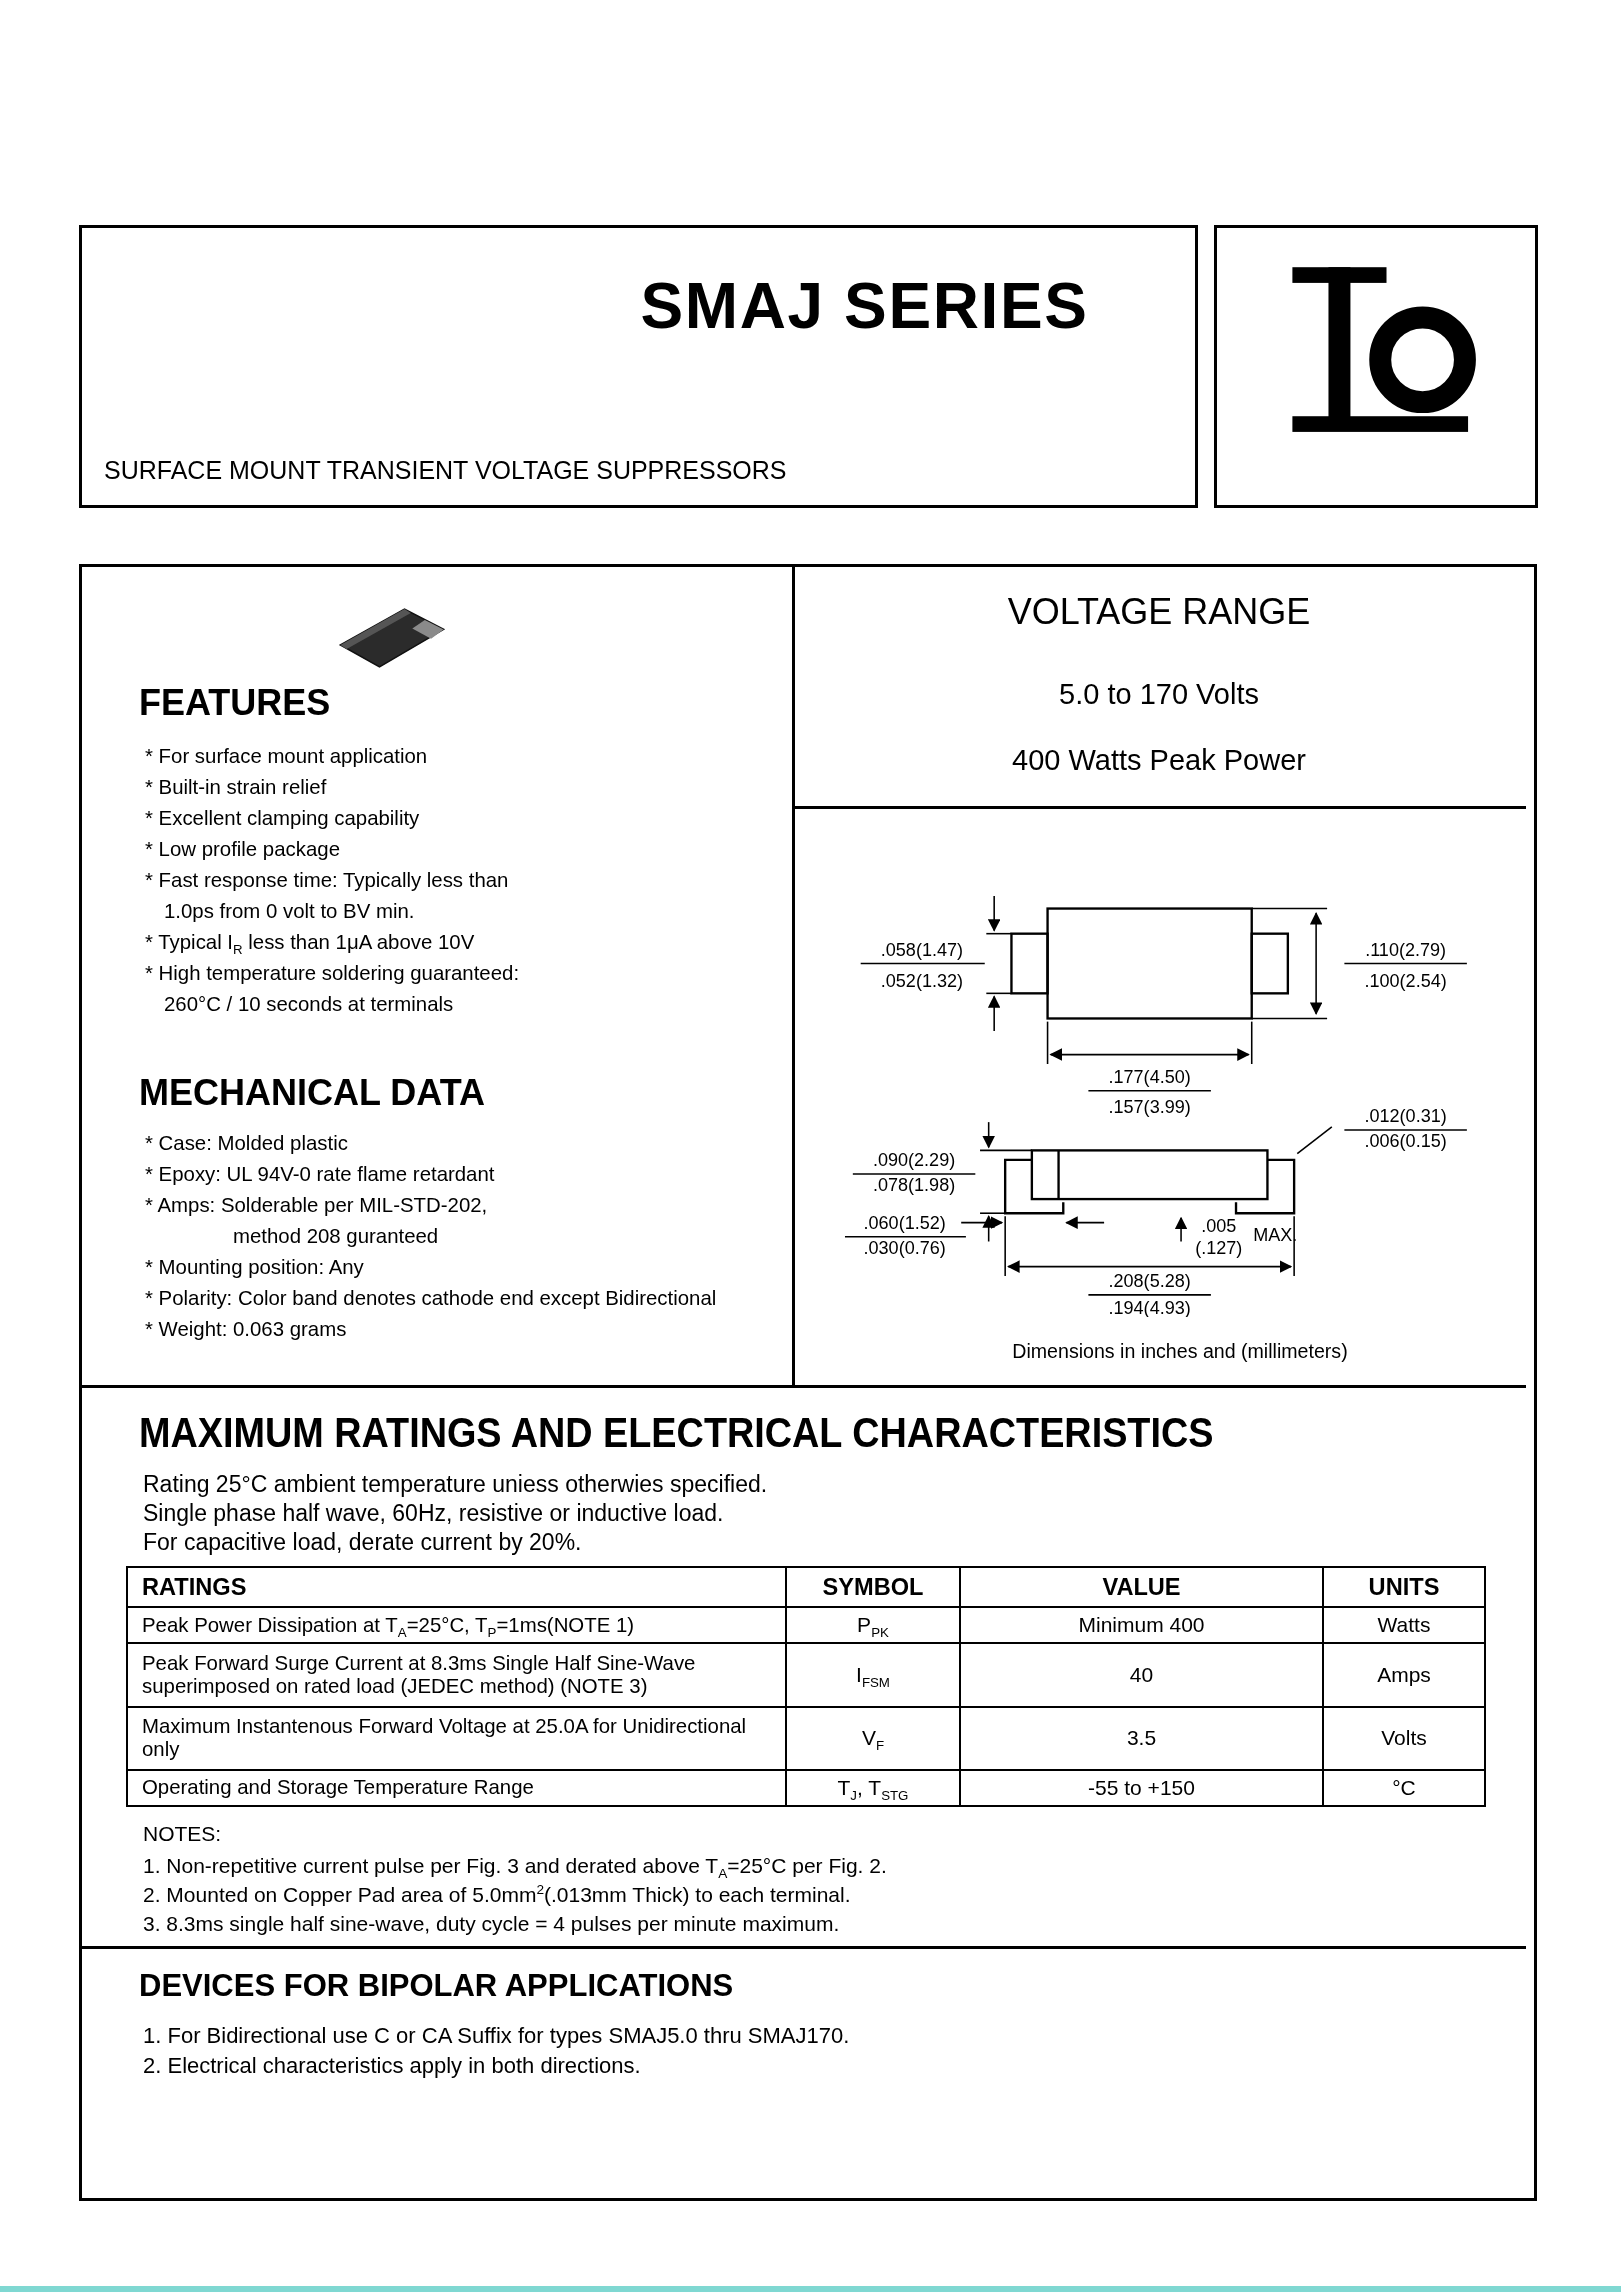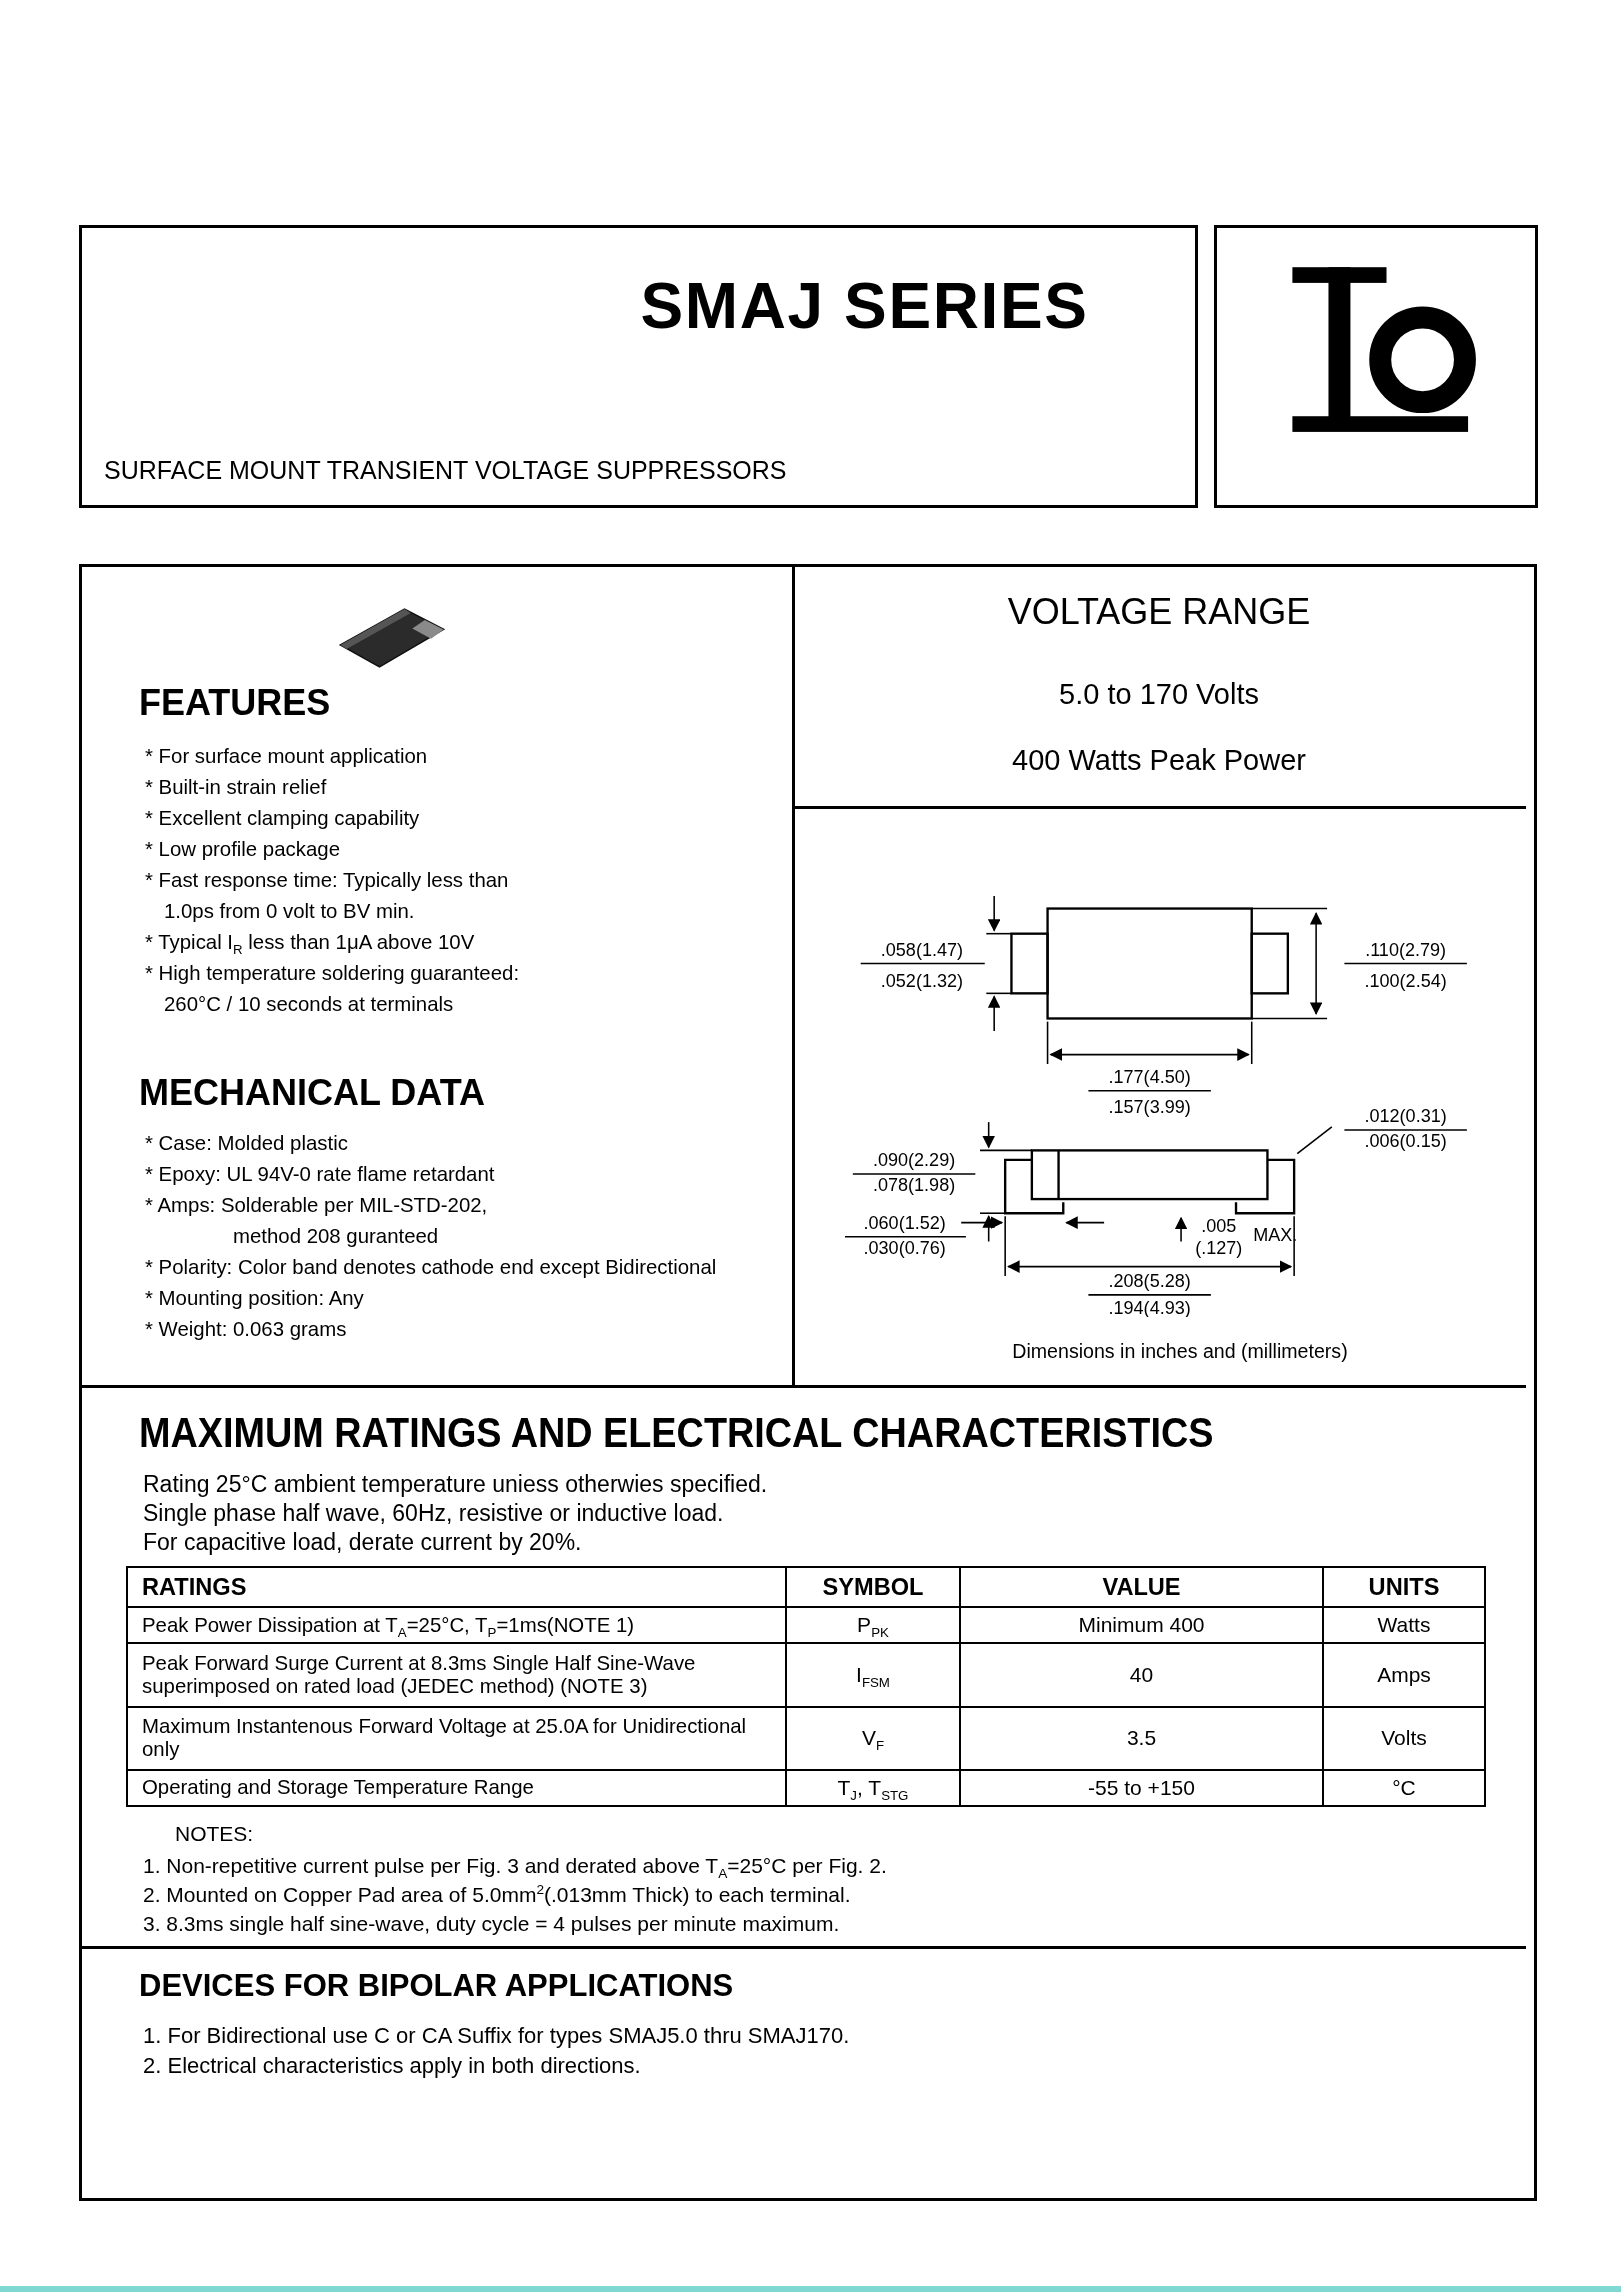--- a/index.html
+++ b/index.html
@@ -53,21 +53,21 @@
   .conditions{position:absolute;left:61px;top:903px;font-size:23px;line-height:29px;white-space:nowrap;}
   table.rt{position:absolute;left:44px;top:999px;width:1358px;border-collapse:collapse;table-layout:fixed;border-radius:27px;}
   .rt col.c0{width:659px;}.rt col.c1{width:174px;}.rt col.c2{width:363px;}.rt col.c3{width:162px;}
   .rt th,.rt td{border:2.4px solid #000;text-align:center;vertical-align:middle;font-size:21px;padding:1.6px 6.3px;background:#fff;}
   .rt th{font-size:23.6px;height:35px;}
   .rt .l{text-align:left;padding-left:14px;}
   .rt td.l{font-size:20.4px;}
   .rt tr.r1 td{height:31px;}
   .rt tr.r2 td{height:58px;}
   .rt sub{font-size:13.3px;}
-  .notes-title{position:absolute;left:61px;top:1255px;font-size:21px;margin-left:32px;}
+  .notes-title{position:absolute;left:61px;top:1255px;font-size:21px;}
   .notes{position:absolute;left:61px;top:1284px;font-size:21px;line-height:29px;white-space:nowrap;}
 
   
   .bipolar-title{left:57px;top:1401px;font-size:31px;}
   .bipolar-lines{position:absolute;left:61px;top:1454px;font-size:22px;line-height:30px;white-space:nowrap;}
 
   .accent-line{position:absolute;left:0;top:2286px;width:1622px;height:6.3px;background:#7fd8d2;}
 </style>
 </head>
 <body>
@@ -112,22 +112,22 @@
       <div class="tline">* High temperature soldering guaranteed:</div>
       <div class="tline ind">260°C / 10 seconds at terminals</div>
     </div>
 
     <div class="sec-title mech-title">MECHANICAL DATA</div>
     <div class="mech-list">
       <div class="tline">* Case: Molded plastic</div>
       <div class="tline">* Epoxy: UL 94V-0 rate flame retardant</div>
       <div class="tline">* Amps: Solderable per MIL-STD-202,</div>
       <div class="tline ind2">method 208 guranteed</div>
+      <div class="tline">* Mounting position: Any</div>
       <div class="tline">* Polarity: Color band denotes cathode end except Bidirectional</div>
-      <div class="tline">* Mounting position: Any</div>
       <div class="tline">* Weight: 0.063 grams</div>
     </div>
 
     <div class="rc vr-title">VOLTAGE RANGE</div>
     <div class="rc vr-range">5.0 to 170 Volts</div>
     <div class="rc vr-power">400 Watts Peak Power</div>
 
     <svg class="pkg-svg" width="691" height="440" viewBox="0 0 880 560">
       <defs>
         <marker id="arr" viewBox="0 0 10 10" refX="9" refY="5" markerWidth="8" markerHeight="8" orient="auto-start-reverse">

